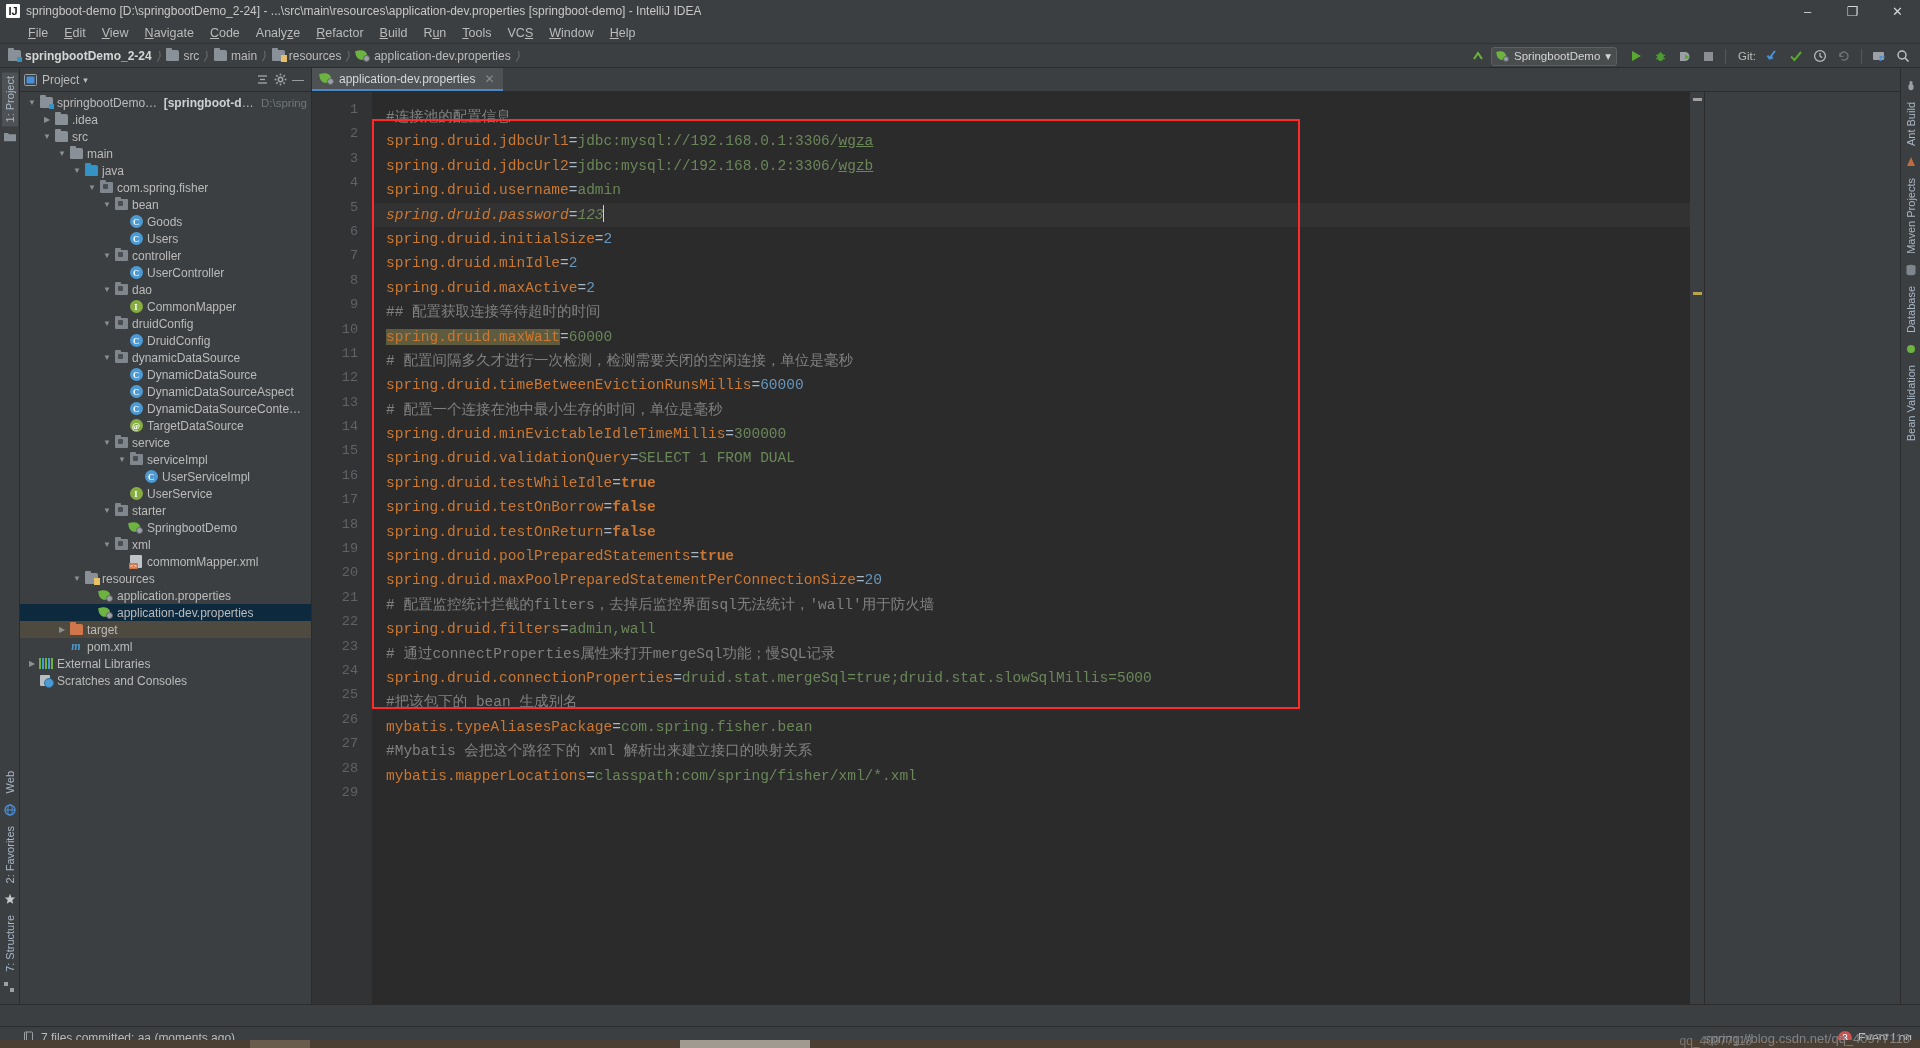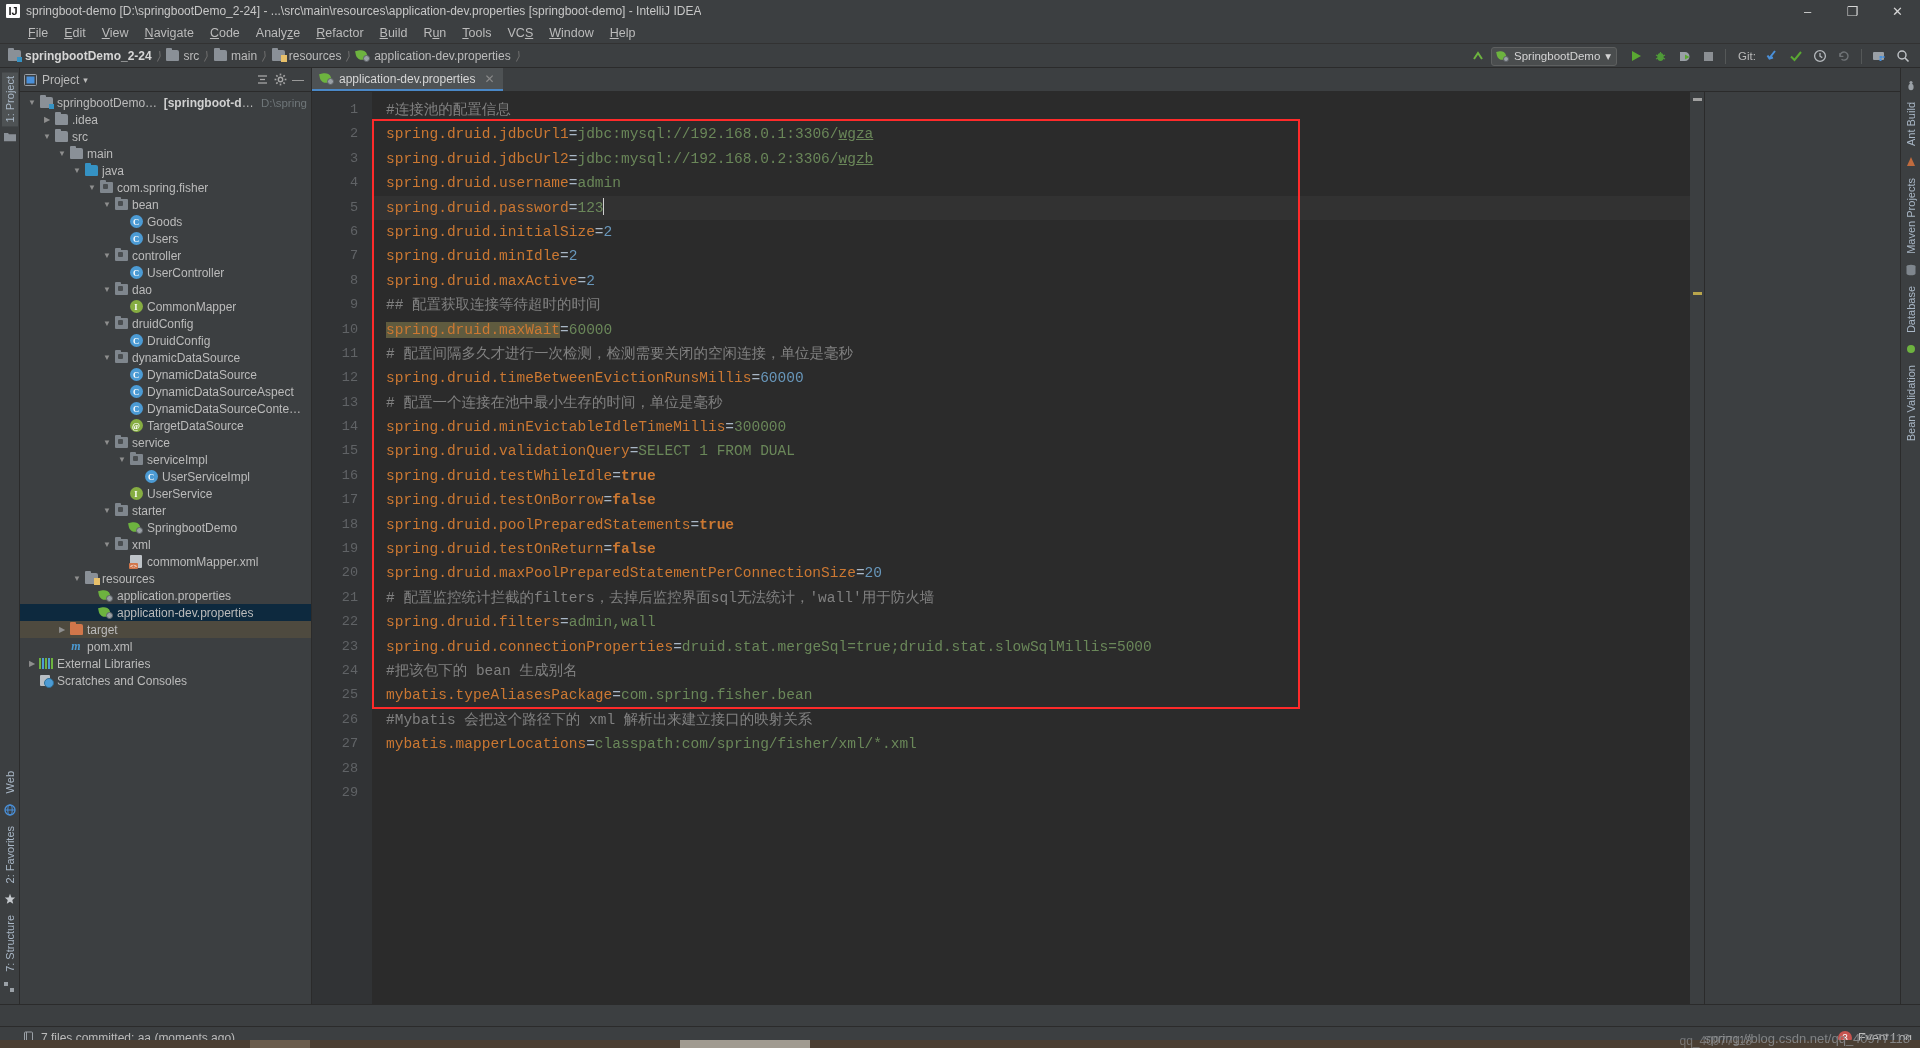--- a/index.html
+++ b/index.html
@@ -243,31 +243,31 @@
     width: 60px; flex: 0 0 60px;
     background: #313335; color: #606366;
     font-family: "Liberation Mono", monospace; font-size: 13.5px;
     text-align: right; padding-top: 6px;
     user-select: none;
   }
   .gutter .gl { height: 24.4px; line-height: 24.4px; padding-right: 14px; }
   .code-area {
     flex: 1 1 auto; position: relative; min-width: 0;
     background: #2b2b2b;
-    padding-top: 6px;
+    padding-top: 13px;
     overflow: hidden;
   }
   .code-line {
     height: 24.4px; line-height: 24.4px;
     font-family: "Liberation Mono", monospace;
     font-size: 14.5px; white-space: pre;
     padding-left: 14px; color: #a9b7c6;
     position: relative;
   }
-  .code-line.caret-line { background: #323232; }
+  .code-line.caret-line { background: #323232; font-style: italic; }
   .tok-key { color: #cc7832; }
   .tok-val { color: #6a8759; }
   .tok-num { color: #6897bb; }
   .tok-bool { color: #cc7832; font-weight: bold; }
   .tok-cmt { color: #808080; }
   .tok-url { color: #6a8759; text-decoration: underline; text-decoration-color:#6a8759; }
   .hl-search { background: #5f5b3f; }
   .caret {
     display: inline-block; width: 1px; height: 17px;
     background: #cfcfcf; vertical-align: -3px;
@@ -883,25 +883,26 @@
             <div class="code-line"><span class="tok-key">spring.druid.maxActive</span><span class="">=</span><span class="tok-num">2</span></div>
             <div class="code-line"><span class="tok-cmt">## 配置获取连接等待超时的时间</span></div>
             <div class="code-line"><span class="tok-key hl-search">spring.druid.maxWait</span><span class="">=</span><span class="tok-val">60000</span></div>
             <div class="code-line"><span class="tok-cmt"># 配置间隔多久才进行一次检测，检测需要关闭的空闲连接，单位是毫秒</span></div>
             <div class="code-line"><span class="tok-key">spring.druid.timeBetweenEvictionRunsMillis</span><span class="">=</span><span class="tok-num">60000</span></div>
             <div class="code-line"><span class="tok-cmt"># 配置一个连接在池中最小生存的时间，单位是毫秒</span></div>
             <div class="code-line"><span class="tok-key">spring.druid.minEvictableIdleTimeMillis</span><span class="">=</span><span class="tok-val">300000</span></div>
             <div class="code-line"><span class="tok-key">spring.druid.validationQuery</span><span class="">=</span><span class="tok-val">SELECT 1 FROM DUAL</span></div>
             <div class="code-line"><span class="tok-key">spring.druid.testWhileIdle</span><span class="">=</span><span class="tok-bool">true</span></div>
             <div class="code-line"><span class="tok-key">spring.druid.testOnBorrow</span><span class="">=</span><span class="tok-bool">false</span></div>
+            <div class="code-line"><span class="tok-key">spring.druid.testOnReturn</span><span class="">=</span><span class="tok-bool">false</span></div>
             <div class="code-line"><span class="tok-key">spring.druid.poolPreparedStatements</span><span class="">=</span><span class="tok-bool">true</span></div>
-            <div class="code-line"><span class="tok-key">spring.druid.testOnReturn</span><span class="">=</span><span class="tok-bool">false</span></div>
             <div class="code-line"><span class="tok-key">spring.druid.maxPoolPreparedStatementPerConnectionSize</span><span class="">=</span><span class="tok-num">20</span></div>
             <div class="code-line"><span class="tok-cmt"># 配置监控统计拦截的filters，去掉后监控界面sql无法统计，'wall'用于防火墙</span></div>
             <div class="code-line"><span class="tok-key">spring.druid.filters</span><span class="">=</span><span class="tok-val">admin,wall</span></div>
+            <div class="code-line"><span class="tok-cmt"># 通过connectProperties属性来打开mergeSql功能；慢SQL记录</span></div>
             <div class="code-line"><span class="tok-key">spring.druid.connectionProperties</span><span class="">=</span><span class="tok-val">druid.stat.mergeSql=true;druid.stat.slowSqlMillis=5000</span></div>
             <div class="code-line"><span class="tok-cmt">#把该包下的 bean 生成别名</span></div>
             <div class="code-line"><span class="tok-key">mybatis.typeAliasesPackage</span><span class="">=</span><span class="tok-val">com.spring.fisher.bean</span></div>
             <div class="code-line"><span class="tok-cmt">#Mybatis 会把这个路径下的 xml 解析出来建立接口的映射关系</span></div>
             <div class="code-line"><span class="tok-key">mybatis.mapperLocations</span><span class="">=</span><span class="tok-val">classpath:com/spring/fisher/xml/*.xml</span></div>
           </div>
         <div class="editor-markers">
           <div class="mk" style="top:6px;background:#a0a0a0;"></div>
           <div class="mk" style="top:200px;background:#b9a54c;"></div>
         </div>

